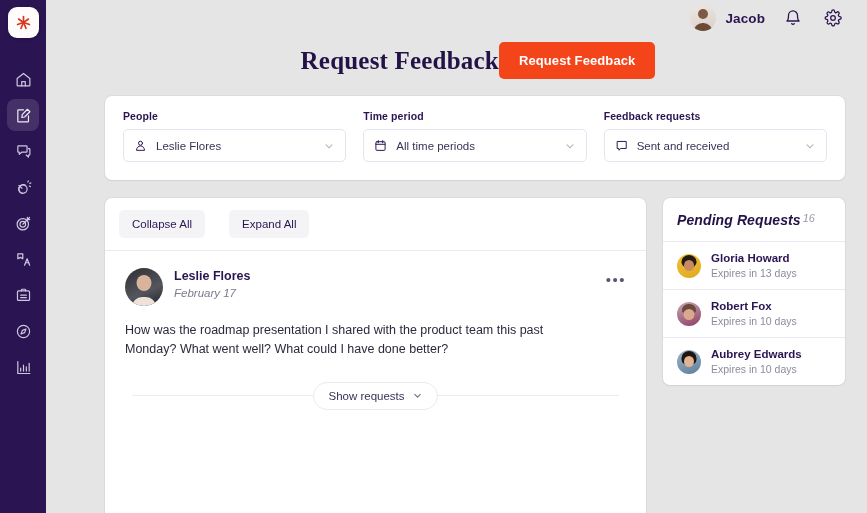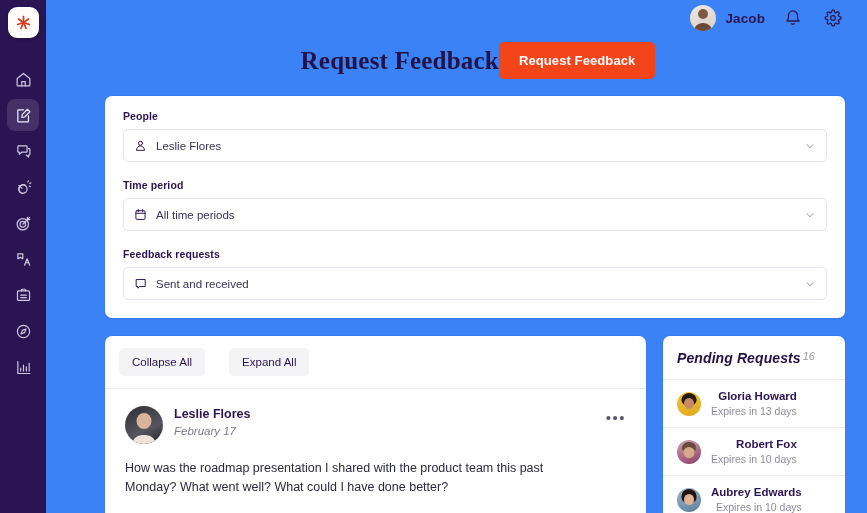--- a/index.html
+++ b/index.html
@@ -34,21 +34,21 @@
     cursor: pointer;
   }
   .nav-item.active { background: #463068; }
   .nav-item svg { display: block; }
 
   
   .main {
     flex: 1 1 auto; height: 513px;
     position: relative;
     overflow: hidden;
-    background: #3b82f6;
+    background: #e5e5e5;
   }
 
   
   .topbar {
     height: 36px;
     display: flex; align-items: center; justify-content: flex-end;
     padding-right: 22px;
     gap: 16px;
   }
   .user-chip { display: flex; align-items: center; gap: 9px; cursor: pointer; }
@@ -94,21 +94,20 @@
     cursor: pointer;
     letter-spacing: .1px;
   }
 
   
   .content { padding: 0 22px 0 59px; }
   .card {
     background: #fff;
     border-radius: 7px;
     box-shadow: 0 1px 2px rgba(27,20,60,.06), 0 0 0 1px rgba(27,20,60,.035);
-    flex-direction: column;
   }
   .filters {
     margin-top: 17px;
     padding: 14px 18px 18px 18px;
     display: flex; gap: 17px;
   }
   .filter-group { flex: 1 1 0; min-width: 0; }
   .filter-label {
     font-size: 10.5px; font-weight: 700; color: #2b1452;
     margin-bottom: 7px; letter-spacing: .1px;
@@ -199,21 +198,21 @@
   .avatar-xs { width: 24px; height: 24px; border-radius: 50%; flex: 0 0 24px; position: relative; overflow: hidden; }
   .av-g { background: linear-gradient(160deg,#f0c23a 0%,#e0a91f 100%); }
   .av-g::before { content:""; position:absolute; left:50%; top:1px; width:15px; height:13px; border-radius:50% 50% 45% 45%; background:#241a14; transform:translateX(-50%); }
   .av-g::after { content:""; position:absolute; left:50%; top:6px; width:10px; height:11px; border-radius:50%; background:#c98a63; transform:translateX(-50%); }
   .av-r { background: linear-gradient(160deg,#c9a7b4 0%,#8e3f63 100%); }
   .av-r::before { content:""; position:absolute; left:50%; top:2px; width:14px; height:9px; border-radius:7px 7px 3px 3px; background:#6b4a3e; transform:translateX(-50%); }
   .av-r::after { content:""; position:absolute; left:50%; top:7px; width:11px; height:11px; border-radius:50%; background:#d8a98c; transform:translateX(-50%); }
   .av-b { background: linear-gradient(160deg,#9db7cc 0%,#5d7f9c 100%); }
   .av-b::before { content:""; position:absolute; left:50%; top:1px; width:15px; height:14px; border-radius:50% 50% 40% 40%; background:#20160f; transform:translateX(-50%); }
   .av-b::after { content:""; position:absolute; left:50%; top:6px; width:10px; height:11px; border-radius:50%; background:#e0b392; transform:translateX(-50%); }
-  .pend-info { min-width: 0; text-align: right; }
+  .pend-info { min-width: 0; }
   .pend-name { font-size: 11.5px; font-weight: 600; color: #2b1452; }
   .pend-exp { font-size: 10.5px; color: #8e8b9c; margin-top: 3px; }
 </style>
 </head>
 <body>
 
 <div class="app">
 
   <nav class="sidebar">
     <div class="logo">

